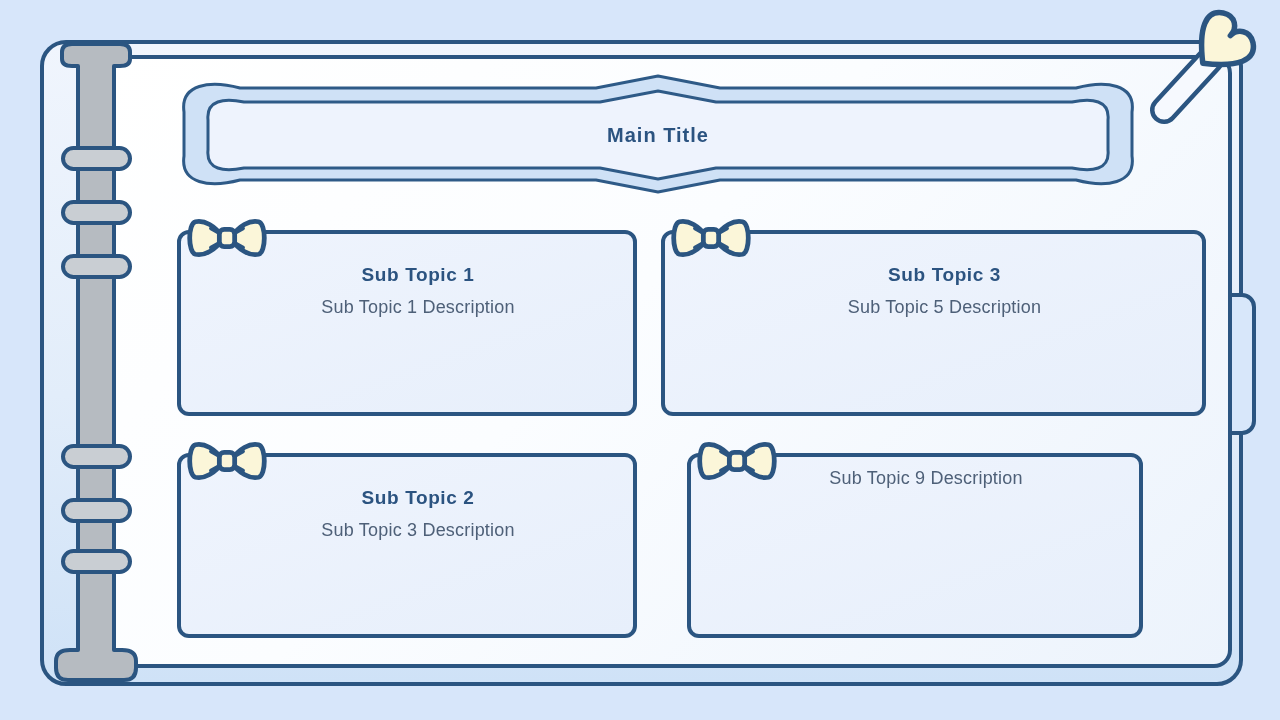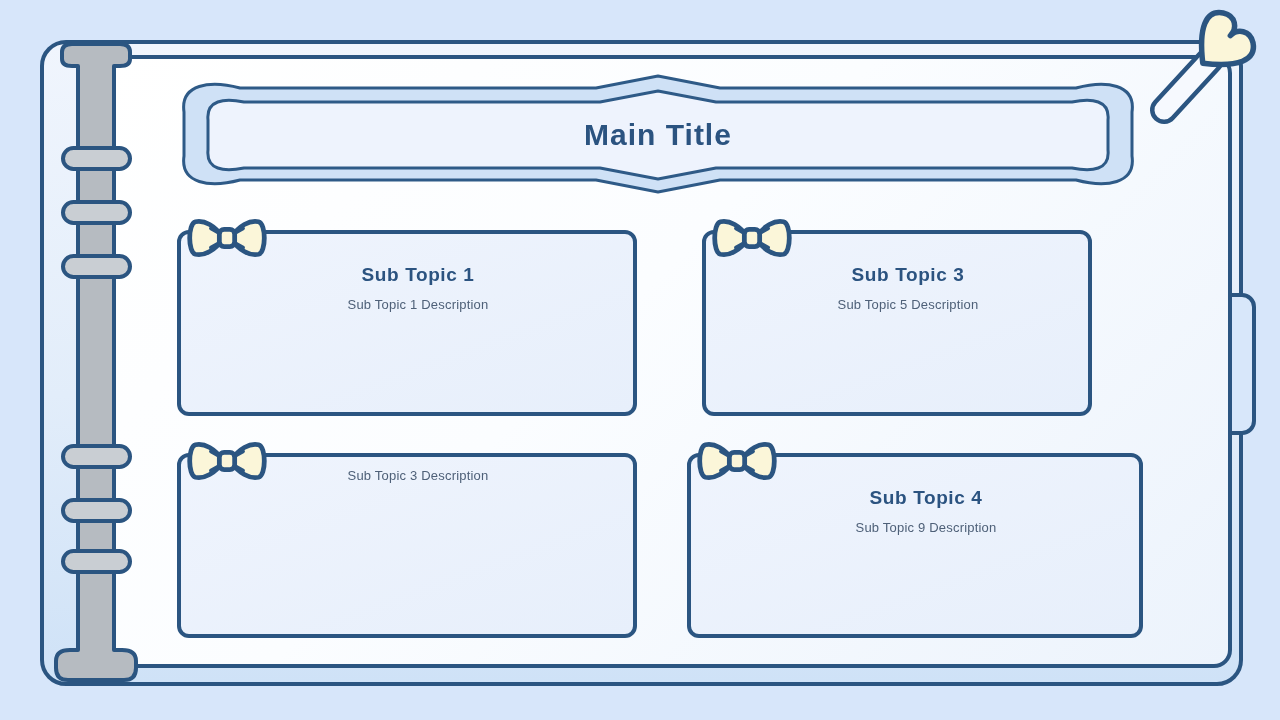--- a/index.html
+++ b/index.html
@@ -33,43 +33,43 @@
   
   .spine{position:absolute;left:50px;top:38px;width:92px;height:650px;}
 
   
   .title-frame{position:absolute;left:176px;top:74px;width:964px;height:120px;cursor:default;}
   .title-frame svg{position:absolute;left:0;top:0;width:100%;height:100%;}
   .title-text{
     position:absolute;left:0;right:0;top:0;bottom:0;
     display:flex;align-items:center;justify-content:center;
     padding-top:2px;
-    font-size:30px;font-weight:bold;color:#2b5380;letter-spacing:1px;
+    font-size:20px;font-weight:bold;color:#2b5380;letter-spacing:1px;
   }
 
   
   .card{
     position:absolute;
     border:4px solid #2b5581;border-radius:12px;
     background:linear-gradient(160deg,#eff4fd 0%,#e7effb 100%);
     box-sizing:border-box;
     text-align:center;
   }
   .card.tl{left:177px;top:230px;width:460px;height:186px;}
-  .card.tr{left:702px;top:230px;width:390px;height:186px;}
+  .card.tr{left:661px;top:230px;width:545px;height:186px;}
   .card.bl{left:177px;top:453px;width:460px;height:185px;}
   .card.br{left:687px;top:453px;width:456px;height:185px;}
   .card .bow{position:absolute;left:2px;top:-26px;width:88px;height:60px;}
   .card-title{
     margin:30px 0 0 22px;
     font-size:19px;font-weight:bold;color:#2b5380;letter-spacing:.6px;
   }
   .card-desc{
     margin:11px 0 0 22px;
-    font-size:13px;color:#4e6078;letter-spacing:.2px;
+    font-size:18px;color:#4e6078;letter-spacing:.2px;
   }
 
   
   .heart-pin{position:absolute;left:1140px;top:-2px;width:140px;height:132px;}
 </style>
 </head>
 <body>
 
 <div class="stage">
 
@@ -152,38 +152,38 @@
         <path d="M 50,31 C 58,18 70,12 79,14 C 87,16 87,46 79,48 C 70,50 58,44 50,31 Z"></path>
         <rect x="38" y="22" width="16" height="18" rx="5"></rect>
       </g>
       <g stroke="#2b5581" stroke-width="3.5" stroke-linecap="round">
         <path d="M 36,25 L 29,21"></path>
           <path d="M 36,37 L 29,41"></path>
         <path d="M 56,25 L 63,21"></path>
           <path d="M 56,37 L 63,41"></path>
       </g>
     </svg>
+    <div class="card-title">Sub Topic 2</div>
     <div class="card-desc">Sub Topic 3 Description</div>
   </div>
 
   <div class="card br">
     <svg class="bow" viewBox="0 0 92 62">
       <g fill="#fbf6d9" stroke="#2b5581" stroke-width="5" stroke-linejoin="round">
         <path d="M 42,31 C 34,18 22,12 13,14 C 5,16 5,46 13,48 C 22,50 34,44 42,31 Z"></path>
         <path d="M 50,31 C 58,18 70,12 79,14 C 87,16 87,46 79,48 C 70,50 58,44 50,31 Z"></path>
         <rect x="38" y="22" width="16" height="18" rx="5"></rect>
       </g>
       <g stroke="#2b5581" stroke-width="3.5" stroke-linecap="round">
         <path d="M 36,25 L 29,21"></path>
           <path d="M 36,37 L 29,41"></path>
         <path d="M 56,25 L 63,21"></path>
           <path d="M 56,37 L 63,41"></path>
       </g>
     </svg>
-    <div class="card-title">Sub Topic 4</div>
     <div class="card-desc">Sub Topic 9 Description</div>
   </div>
 
   <svg class="heart-pin" viewBox="0 0 140 132">
     <line x1="24" y1="112" x2="70" y2="62" stroke="#2b5581" stroke-width="28" stroke-linecap="round"></line>
     <line x1="24" y1="112" x2="70" y2="62" stroke="#f6f9fe" stroke-width="19" stroke-linecap="round"></line>
     <g transform="translate(84,44) rotate(45)">
       <path d="M 0,30 C -28,8 -36,-10 -21,-20 C -10,-27 0,-19 0,-9
                C 0,-19 10,-27 21,-20 C 36,-10 28,8 0,30 Z" fill="#fbf6d9" stroke="#2b5581" stroke-width="5.5" stroke-linejoin="round"></path>
     </g>

